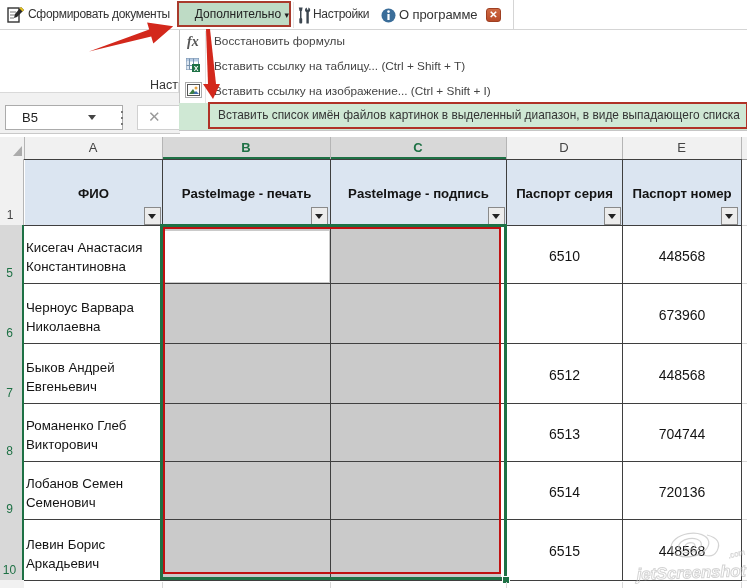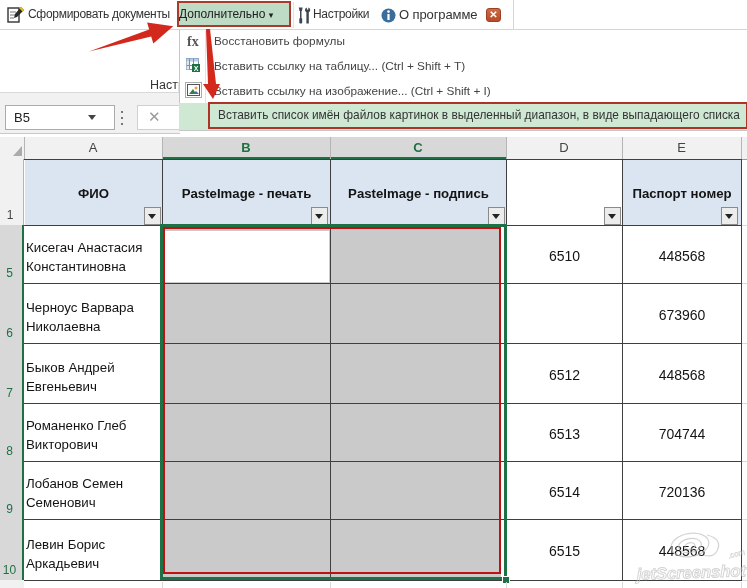--- a/index.html
+++ b/index.html
@@ -3,30 +3,30 @@
 <meta charset="utf-8">
 <style>
   html,body{margin:0;padding:0;}
   #app{position:relative;width:747px;height:588px;background:#fff;overflow:hidden;
        font-family:"Liberation Sans",sans-serif;}
   .abs{position:absolute;}
   
   #toolbar{left:0;top:0;width:747px;height:29px;background:#fff;border-bottom:1px solid #d5d5d5;}
   .tbtext{position:absolute;top:0;height:29px;line-height:29px;font-size:12px;letter-spacing:-0.3px;color:#333;white-space:nowrap;}
   #btnDop{left:177px;top:1px;width:110px;height:22px;background:#bedbc5;border:2px solid #a93a2c;
-          text-align:left;line-height:22px;font-size:12px;color:#222;}
+          text-align:right;line-height:22px;font-size:12px;color:#222;}
   #xbtn{left:486px;top:8px;width:15px;height:14px;background:linear-gradient(#cf6a44,#b84a28);border:1px solid #9e3f22;box-sizing:border-box;border-radius:3px;
         color:#fff;font-size:10px;font-weight:bold;text-align:center;line-height:12px;}
   .vsep{position:absolute;top:2px;height:26px;width:1px;background:#e3e3e3;}
   
   #nastr{left:150px;top:78px;width:30px;height:15px;overflow:hidden;font-size:12.5px;color:#333;}
   #ribline{left:0;top:92px;width:180px;height:1px;background:#d9d9d9;}
   #fstrip{left:0;top:93px;width:180px;height:40px;background:#f1f1f1;border-bottom:1px solid #c9c9c9;}
   #namebox{left:5px;top:105px;width:100px;height:23px;background:#fff;border:1px solid #ababab;
-           font-size:13px;color:#222;line-height:23px;padding-left:8px;}
+           font-size:13px;color:#222;line-height:23px;padding-left:16px;}
   #nbarrow{left:88px;top:115px;width:0;height:0;border-left:4px solid transparent;
            border-right:4px solid transparent;border-top:5px solid #444;}
   #fxbox{left:137px;top:105px;width:43px;height:23px;background:#fff;border:1px solid #d0d0d0;}
   #fxX{left:148px;top:105px;font-size:15px;color:#9a9a9a;line-height:23px;}
   
   #menu{left:179px;top:30px;width:568px;height:100px;background:#fff;
         border-left:1px solid #c6c6c6;border-bottom:1px solid #c6c6c6;}
   .mitem{position:absolute;left:0;width:568px;font-size:11.8px;color:#444;white-space:nowrap;}
   #mi4bg{left:179px;top:103px;width:568px;height:27px;background:#cfe8d4;}
   #mi4box{left:208px;top:102px;width:528px;height:23px;border:2px solid #b03226;background:#cfe8d4;
@@ -104,21 +104,21 @@
   <div id="fxbox" class="abs"></div>
   <div id="fxX" class="abs">✕</div>
 
   <div id="menu" class="abs"></div>
   <div class="abs" style="left:205px;top:31px;width:1px;height:72px;background:#e4e4e4"></div>
   <div id="mi4bg" class="abs"></div>
   <div class="mitem" style="left:214px;top:34px">Восстановить формулы</div>
   <div class="mitem" style="left:214px;top:59px">Вставить ссылку на таблицу... (Ctrl + Shift + T)</div>
   <div class="mitem" style="left:214px;top:84px">Вставить ссылку на изображение... (Ctrl + Shift + I)</div>
   <div id="mi4box" class="abs">Вставить список имён файлов картинок в выделенный диапазон, в виде выпадающего списка</div>
-  <div class="micon abs" style="left:187px;top:34px;font-family:'Liberation Serif',serif;font-weight:bold;font-size:14px;color:#555">fx</div>
+  <div class="micon abs" style="left:187px;top:34px;font-family:'Liberation Serif',serif;font-style:italic;font-weight:bold;font-size:14px;color:#555">fx</div>
   <svg class="micon abs" style="left:186px;top:58px" width="15" height="15" viewBox="0 0 15 15">
     <rect x="0.5" y="0.5" width="12" height="11" fill="#fff" stroke="#7691ad"></rect>
     <rect x="0.5" y="0.5" width="12" height="3" fill="#b8cce4"></rect>
     <rect x="0.5" y="3.5" width="3" height="8" fill="#dce6f1"></rect>
     <line x1="3.5" y1="0.5" x2="3.5" y2="11.5" stroke="#7691ad"></line>
     <line x1="7.5" y1="0.5" x2="7.5" y2="11.5" stroke="#7691ad"></line>
     <line x1="0.5" y1="7.5" x2="12.5" y2="7.5" stroke="#7691ad"></line>
     <rect x="6" y="6" width="8" height="8" fill="#1e7145"></rect>
     <text x="10" y="12.5" font-size="7" fill="#fff" text-anchor="middle" font-weight="bold">X</text>
   </svg>
@@ -165,20 +165,21 @@
   <div class="rowhdr rowsel" style="top:461px;height:58px">
       <span class="rnum">9</span>
     </div>
   <div class="rowhdr rowsel" style="top:519px;height:61px">
       <span class="rnum">10</span>
     </div>
 
   <div class="cell hdrcell" style="left:25px;top:160px;width:137px;height:65px">ФИО</div>
   <div class="cell hdrcell" style="left:163px;top:160px;width:167px;height:65px">PasteImage - печать</div>
   <div class="cell hdrcell" style="left:331px;top:160px;width:175px;height:65px">PasteImage - подпись</div>
+  <div class="cell hdrcell" style="left:507px;top:160px;width:115px;height:65px">Паспорт серия</div>
   <div class="cell hdrcell" style="left:623px;top:160px;width:118px;height:65px">Паспорт номер</div>
   <div class="filterbtn abs" style="left:144px;top:207px"></div>
   <div class="filterbtn abs" style="left:311px;top:207px"></div>
   <div class="filterbtn abs" style="left:488px;top:207px"></div>
   <div class="filterbtn abs" style="left:604px;top:207px"></div>
   <div class="filterbtn abs" style="left:721px;top:207px"></div>
 
   <div id="selgray" class="abs"></div>
   <div id="b5white" class="abs"></div>
 

